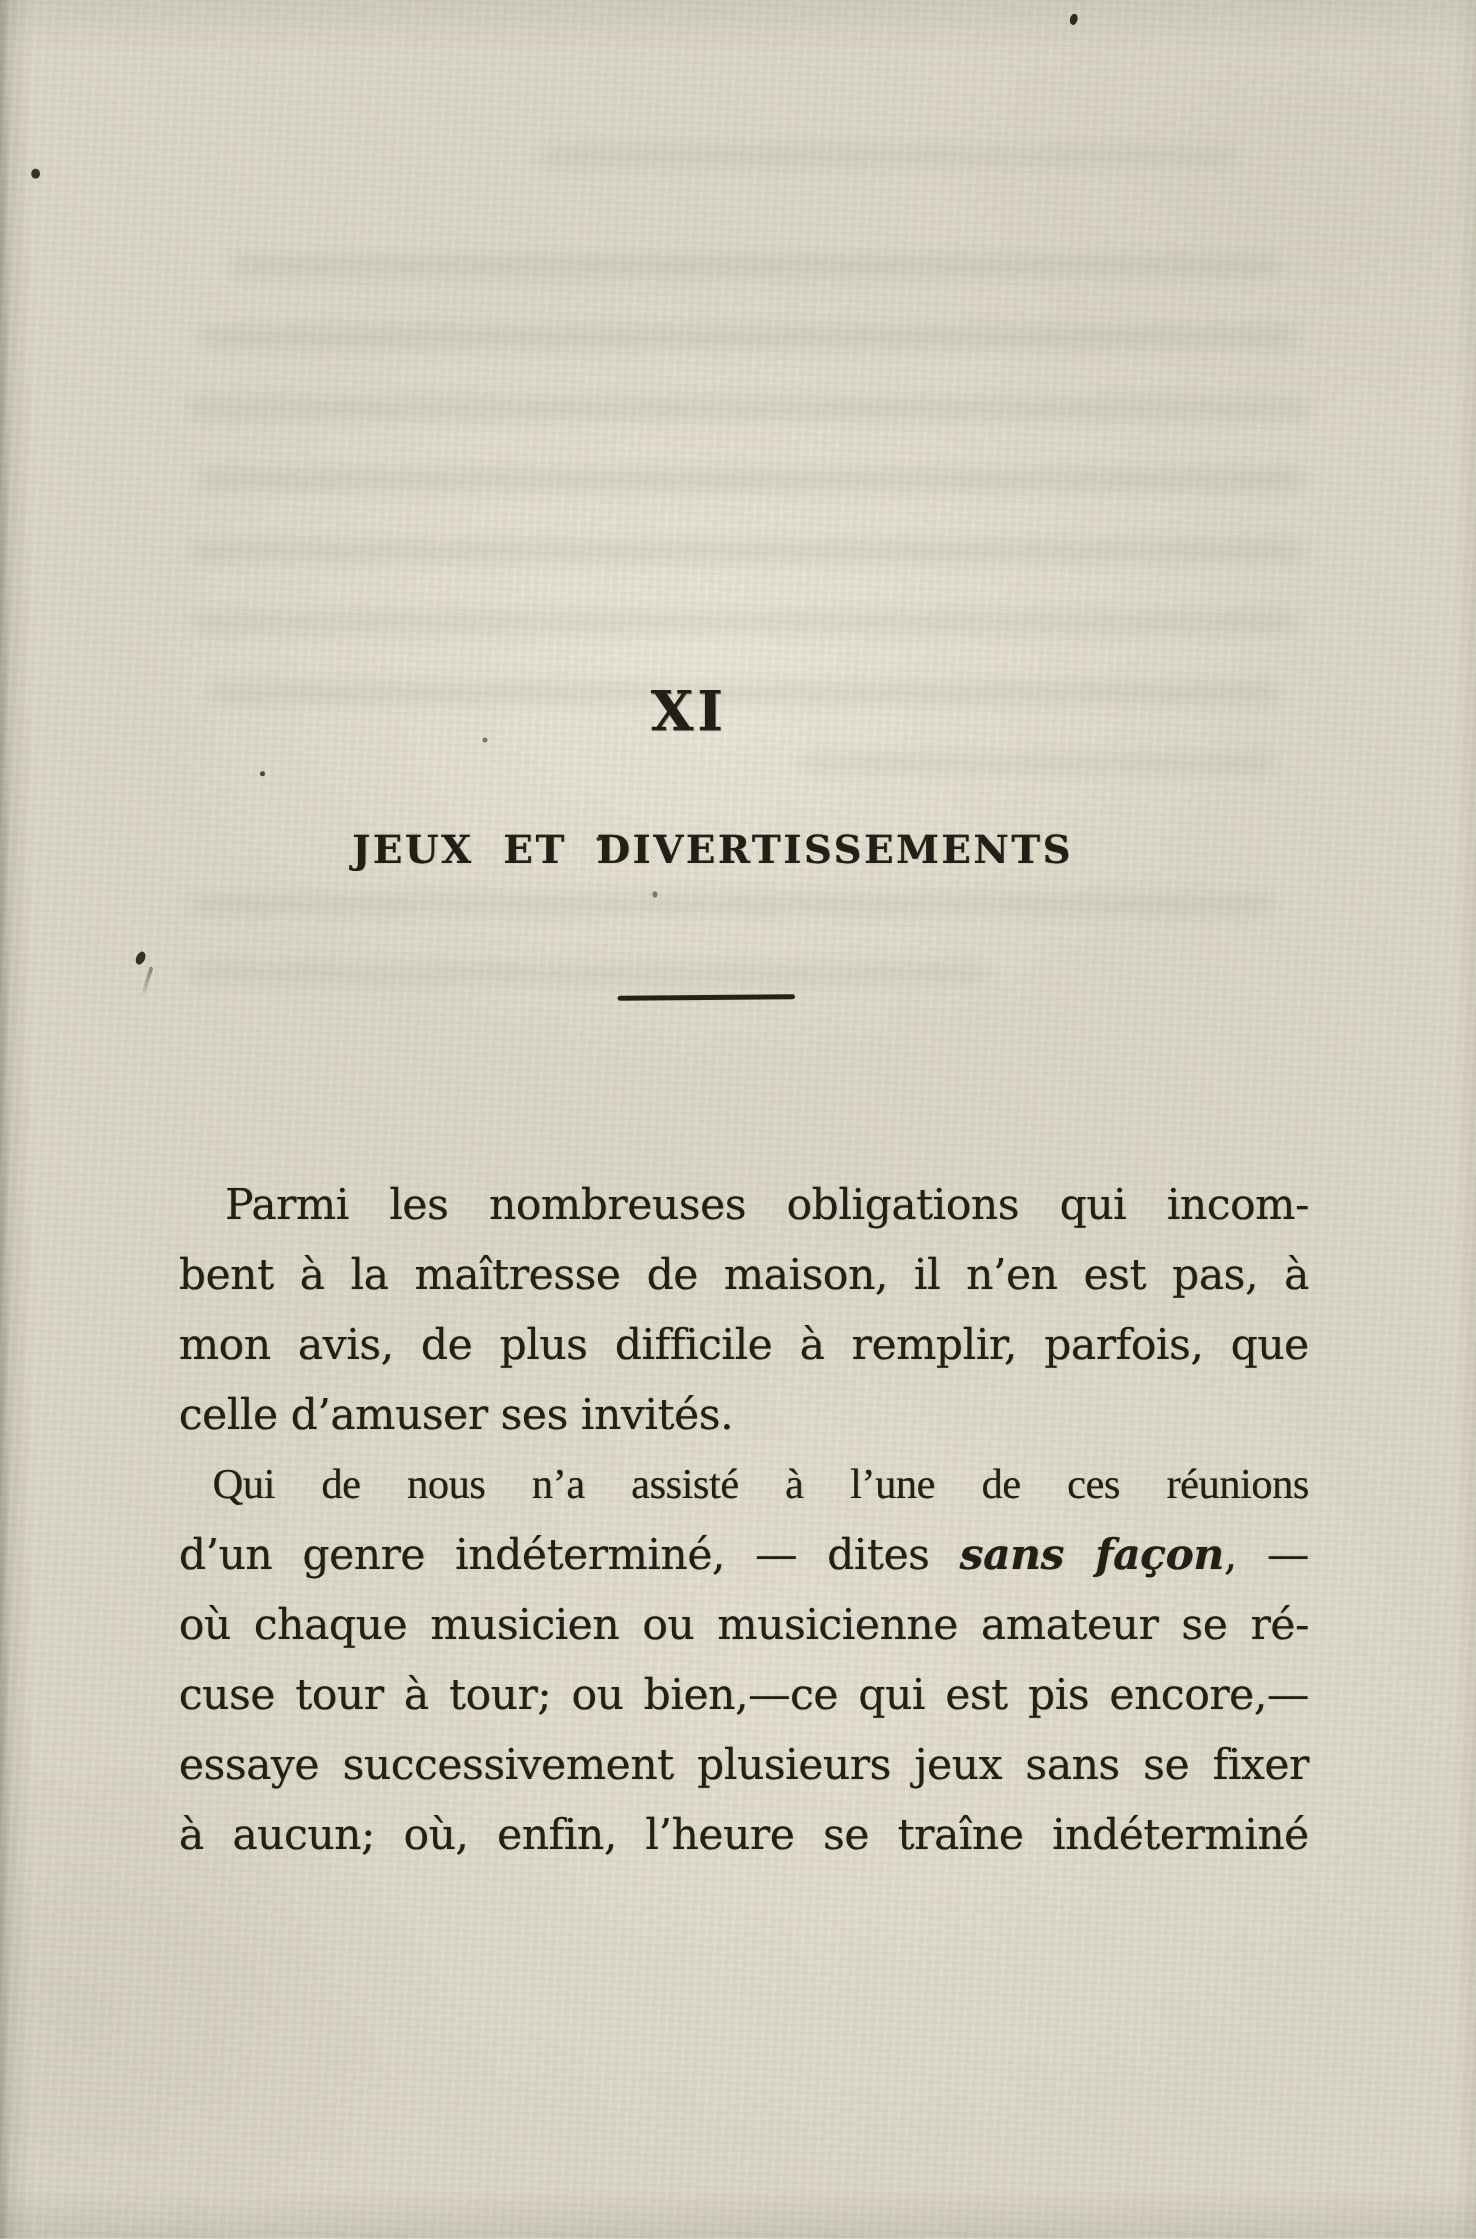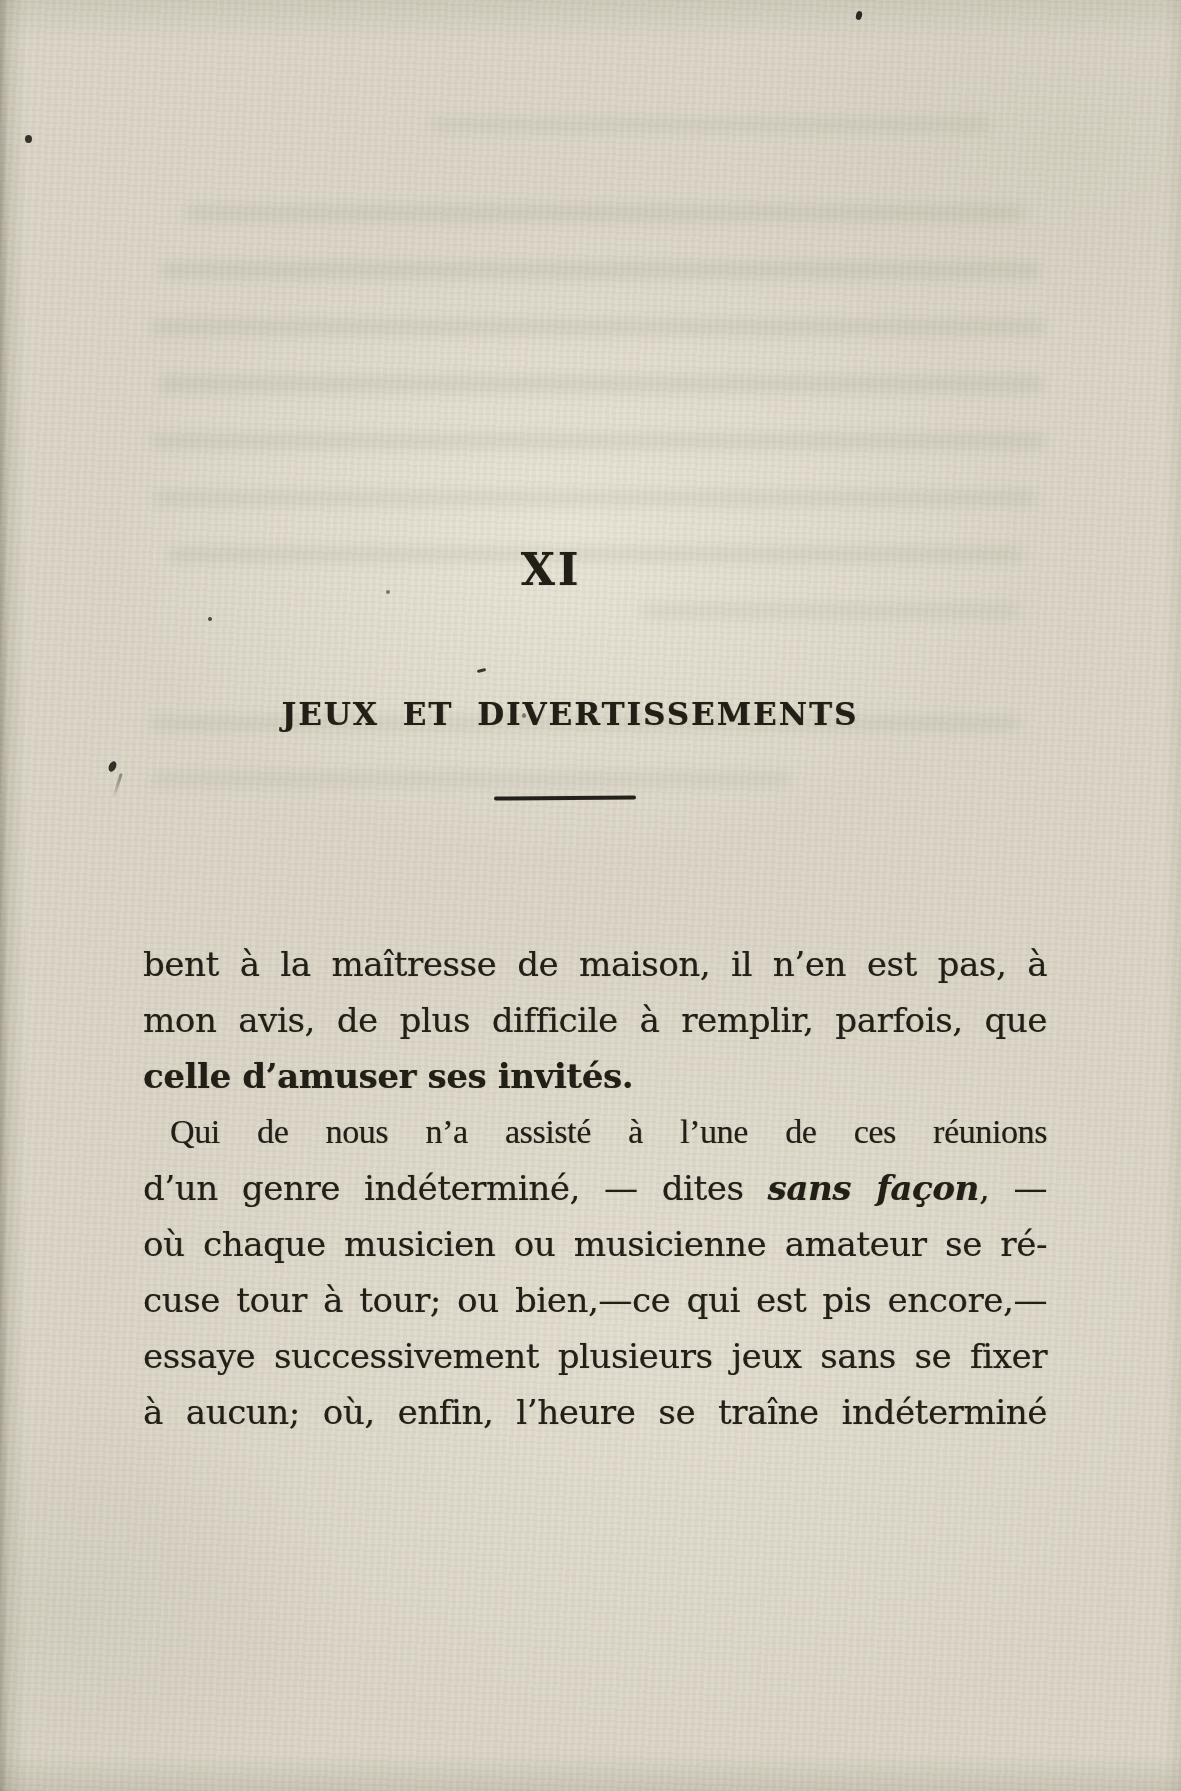--- a/index.html
+++ b/index.html
@@ -48,21 +48,21 @@
     text-align: center;
     font-size: 44px;
     font-weight: bold;
     letter-spacing: 3px;
     line-height: 1;
     text-shadow: 0.4px 0.4px 0.8px rgba(25,23,16,0.55);
   }
 
   .chapter-title {
     position:absolute;
-    top: 696px;
+    top: 662px;
     left: 0;
     width: 1140px;           
     text-align: center;
     font-size: 31px;
     font-weight: bold;
     letter-spacing: 2px;
     word-spacing: 11px;
     line-height: 1.2;
     text-shadow: 0.4px 0.4px 0.7px rgba(25,23,16,0.5);
   }
@@ -89,21 +89,21 @@
     margin: 0;
     height: 56px;
     line-height: 56px;
     font-size: 34px;
     letter-spacing: -0.4px;
     text-align: justify;
     text-align-last: justify;
     white-space: normal;
     text-shadow: 0.35px 0.35px 0.7px rgba(25,23,16,0.5);
   }
-  .line.short { text-align: right; text-align-last: left; font-weight: bold; }
+  .line.short { text-align: right; text-align-last: left; }
   .p1-first { text-indent: 37px; }
   .p2-first { text-indent: 27px; font-family: Liberation Serif, serif; }
   .it { font-style: italic; font-weight: bold; }
 </style>
 </head>
 <body>
 
 <div class="page">
 
   <div class="grain"></div>
@@ -127,20 +127,21 @@
   <div class="speck" style="left:477px; top:669px; width:9px; height:3px; background:#3a382e; border-radius:2px; transform:rotate(-14deg);"></div>
   <div class="speck" style="left:522px; top:713px; width:4px; height:5px; background:rgba(60,58,48,0.6); border-radius:50%;"></div>
   <div class="speck" style="left:109px; top:761px; width:7px; height:11px; background:#32302a; border-radius:50%; transform:rotate(25deg);"></div>
   <div class="speck" style="left:116px; top:773px; width:3px; height:25px; background:linear-gradient(180deg, rgba(70,66,55,0.55), rgba(70,66,55,0.05)); transform:rotate(18deg); border-radius:2px;"></div>
 
   <div class="chapter-number">XI</div>
   <div class="chapter-title">JEUX ET DIVERTISSEMENTS</div>
   <div class="rule"></div>
 
   <div class="textblock">
+    <p class="line p1-first">Parmi les nombreuses obligations qui incom-</p>
     <p class="line">bent à la maîtresse de maison, il n’en est pas, à</p>
     <p class="line">mon avis, de plus difficile à remplir, parfois, que</p>
     <p class="line short">celle d’amuser ses invités.</p>
     <p class="line p2-first">Qui de nous n’a assisté à l’une de ces réunions</p>
     <p class="line"><span>d’un genre indéterminé, — dites </span><span class="it">sans façon</span><span>, —</span></p>
     <p class="line">où chaque musicien ou musicienne amateur se ré-</p>
     <p class="line">cuse tour à tour; ou bien,—ce qui est pis encore,—</p>
     <p class="line">essaye successivement plusieurs jeux sans se fixer</p>
     <p class="line">à aucun; où, enfin, l’heure se traîne indéterminé</p>
   </div>

